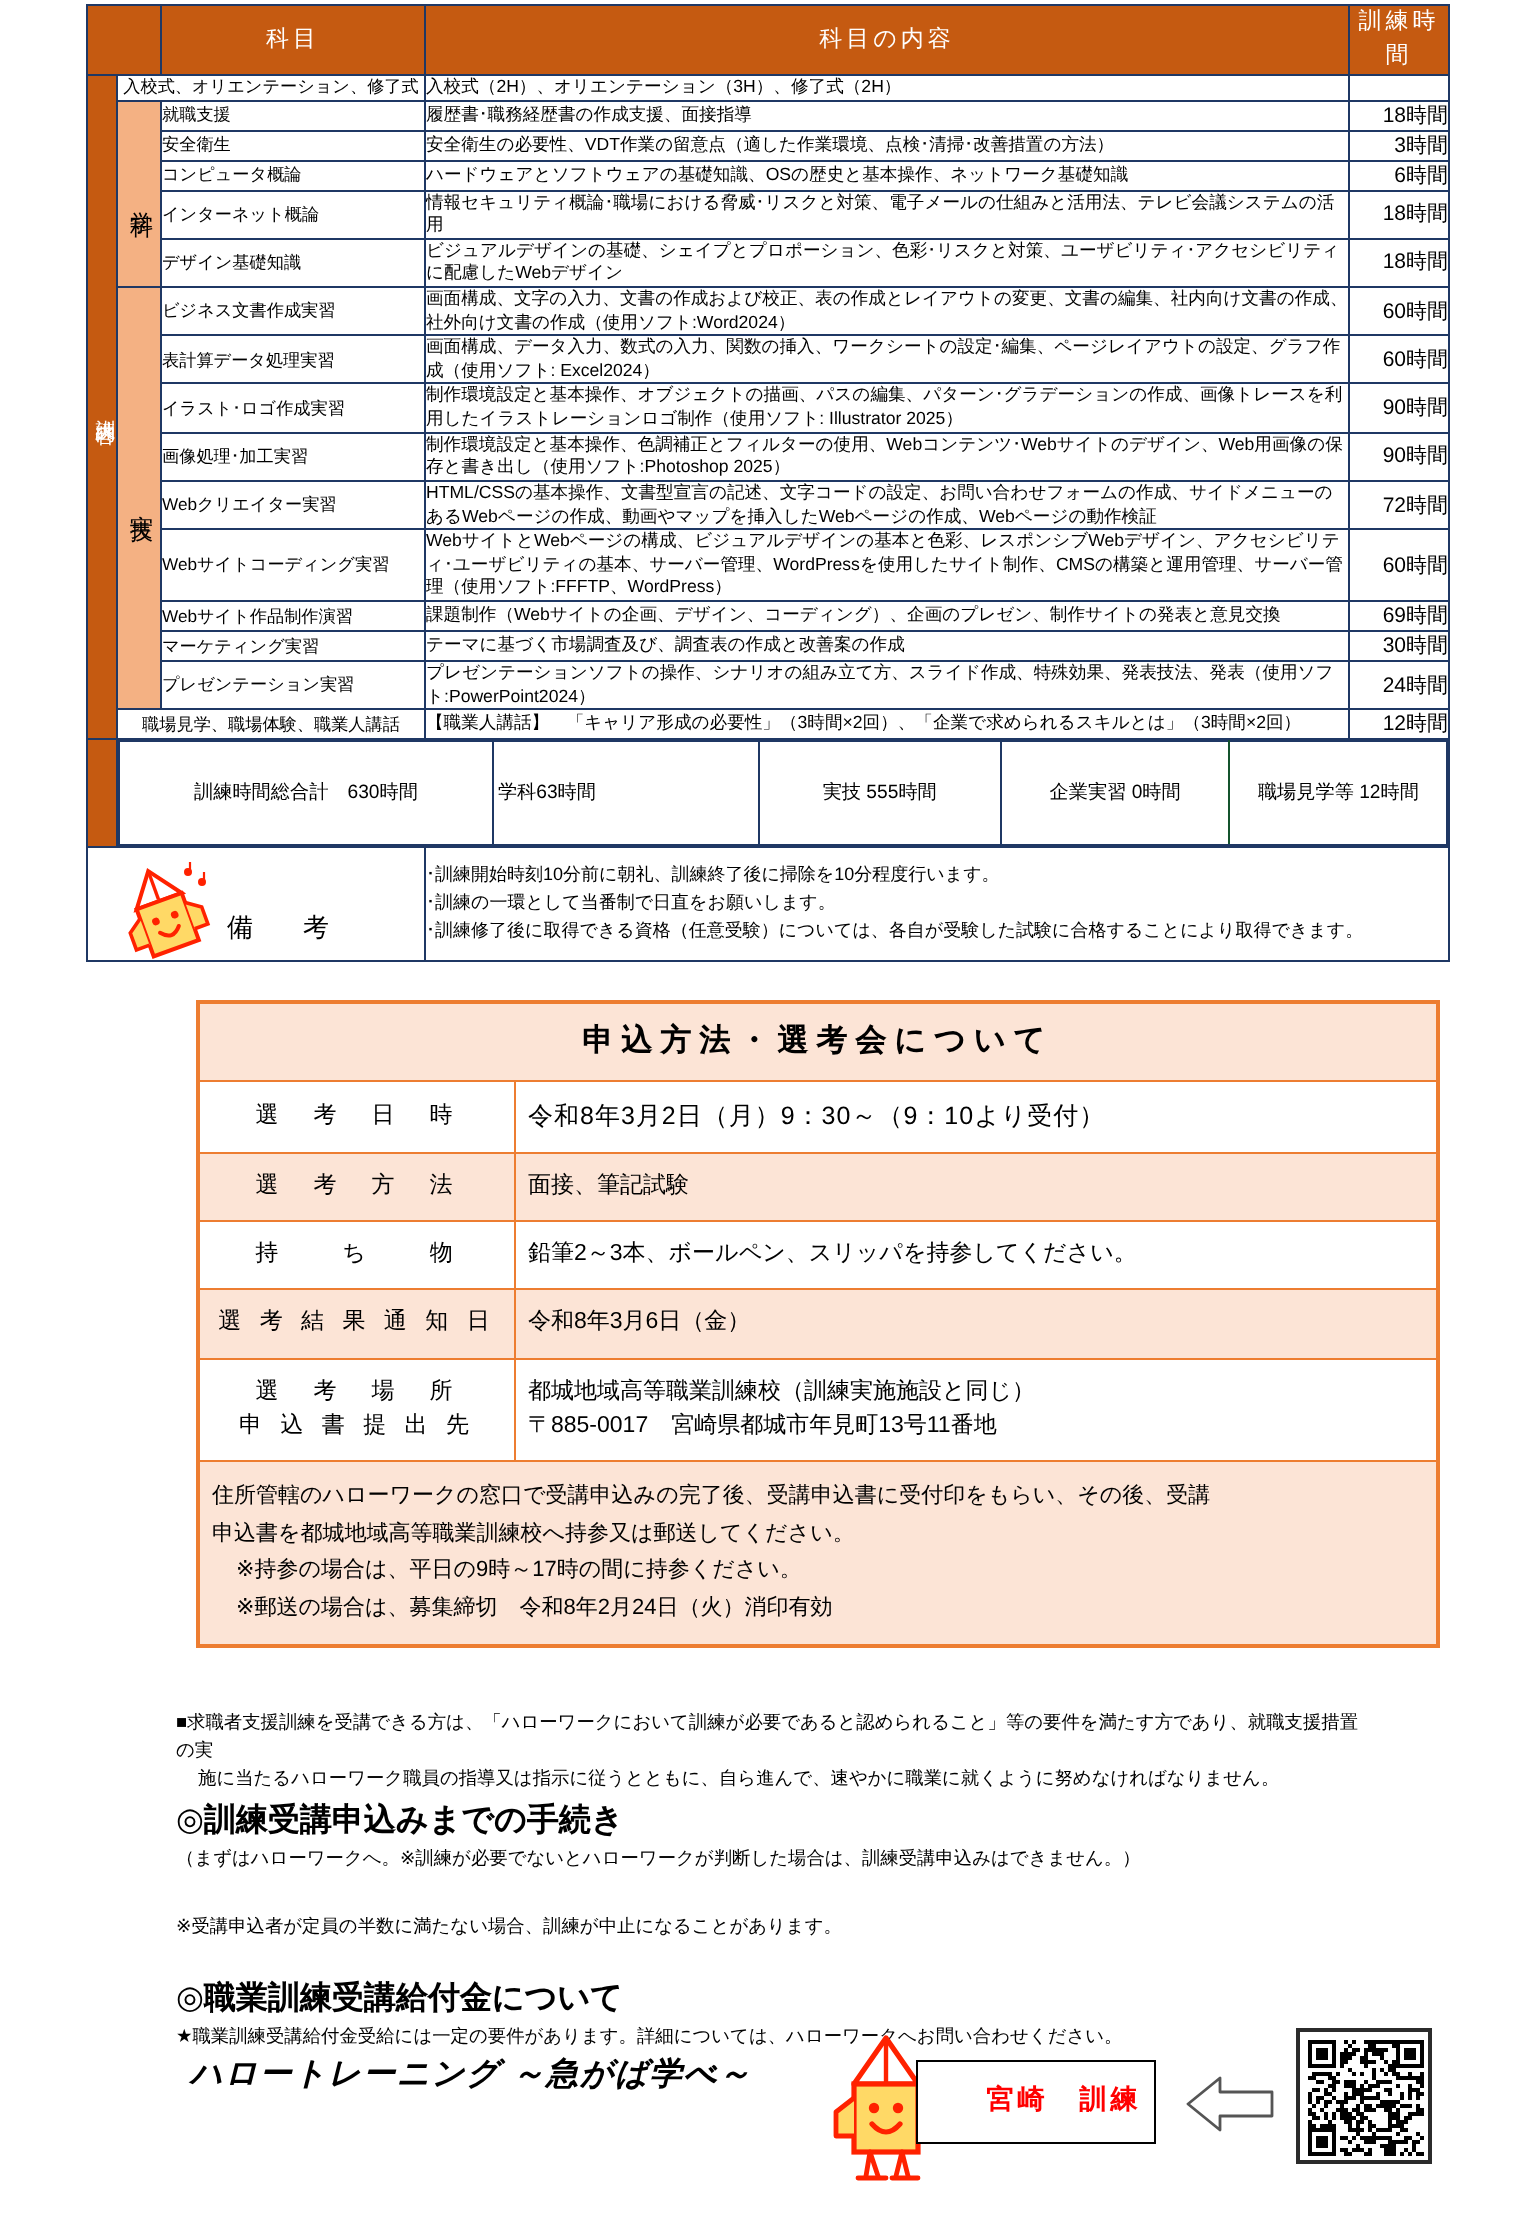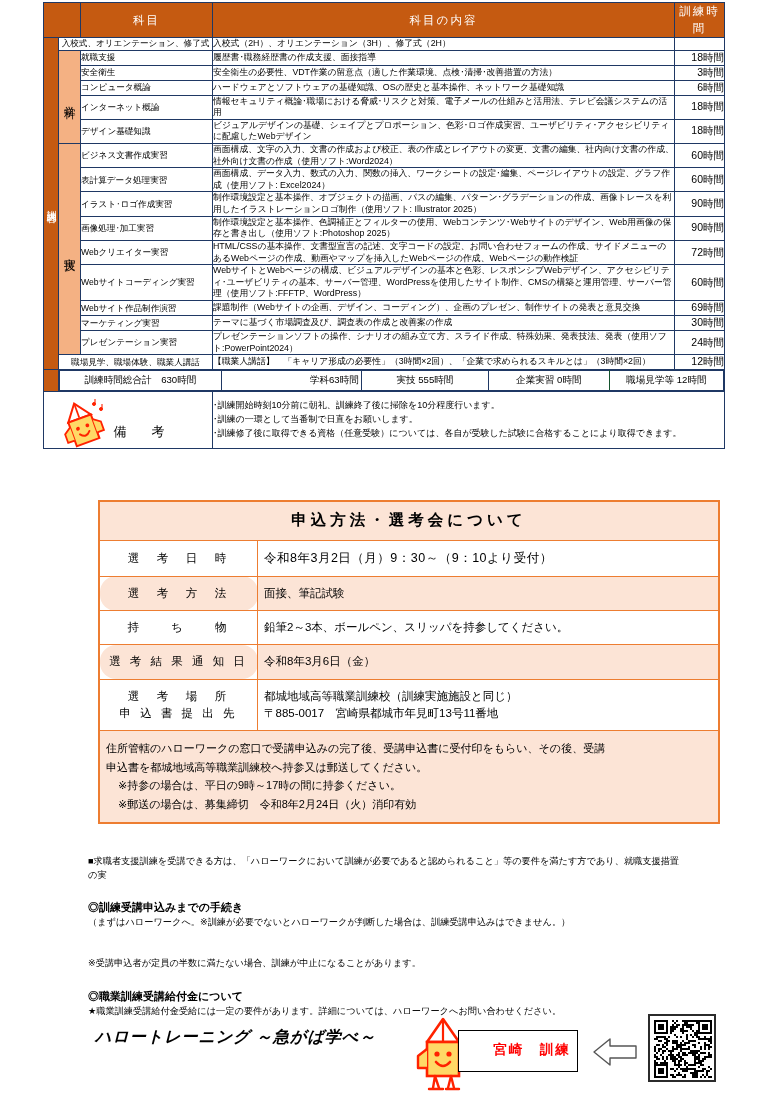--- a/index.html
+++ b/index.html
@@ -86,36 +86,36 @@
     padding:8px 0 9px;border-bottom:1px solid #ED7D31;
   }
   table.app{border-collapse:collapse;width:100%;table-layout:fixed;}
   table.app td{
     border-bottom:1px solid #ED7D31;padding:8px 6px;vertical-align:middle;
   }
   table.app tr:last-child td{border-bottom:none;}
   .app-k{
     width:145px;text-align:center;font-size:11.5px;
     letter-spacing:3px;border-right:1px solid #ED7D31;
-    line-height:1.5;white-space:nowrap;border-radius:16px;
+    line-height:1.5;white-space:nowrap;
   }
   .app-v{font-size:11.5px;line-height:1.5;padding-left:12px;}
   .app-v.bold{font-weight:normal;font-size:12.5px;letter-spacing:0.5px;}
   .row-peach td{background:#FCE4D6;}
   .app-note{
     background:#FCE4D6;font-size:11px;line-height:1.7;
     padding:10px 12px 12px 14px;
   }
   .app-note .ind{padding-left:12px;}
 
   
   .fn{position:absolute;font-size:9.2px;line-height:1.5;}
   .fn1{left:88px;top:855px;width:600px;}
   .fn1 .l2{padding-left:11px;}
-  .h-head{font-size:11px;font-weight:bold;font-family:Liberation Serif, serif;}
+  .h-head{font-size:16px;font-weight:bold;}
   .fn2{left:88px;top:899px;width:620px;}
   .fn3{left:88px;top:957px;width:620px;}
   .fn4{left:88px;top:988px;width:620px;}
   .fn4 .sub{font-size:9.2px;font-weight:normal;}
 
   
   .flow{position:absolute;left:100px;top:923px;width:590px;height:30px;}
   .fbox{
     position:absolute;top:0;height:28px;line-height:28px;
     border:1.6px solid #2E5496;background:#fff;
@@ -186,21 +186,21 @@
             <td class="cont dt">ハードウェアとソフトウェアの基礎知識、OSの歴史と基本操作、ネットワーク基礎知識</td>
             <td class="hrs dt">6時間</td>
           </tr>
           <tr>
             <td class="subj dt">インターネット概論</td>
             <td class="cont dt">情報セキュリティ概論･職場における脅威･リスクと対策、電子メールの仕組みと活用法、テレビ会議システムの活用</td>
             <td class="hrs dt">18時間</td>
           </tr>
           <tr>
             <td class="subj dt">デザイン基礎知識</td>
-            <td class="cont dt">ビジュアルデザインの基礎、シェイプとプロポーション、色彩･ロゴ作成実習、ユーザビリティ･アクセシビリティに配慮したWebデザイン</td>
+            <td class="cont dt">ビジュアルデザインの基礎、シェイプとプロポーション、色彩･リスクと対策、ユーザビリティ･アクセシビリティに配慮したWebデザイン</td>
             <td class="hrs dt">18時間</td>
           </tr>
           <tr>
             <td class="grp" rowspan="9"><span>実技</span></td>
             <td class="subj">ビジネス文書作成実習</td>
             <td class="cont">画面構成、文字の入力、文書の作成および校正、表の作成とレイアウトの変更、文書の編集、社内向け文書の作成、社外向け文書の作成（使用ソフト:Word2024）</td>
             <td class="hrs">60時間</td>
           </tr>
           <tr>
             <td class="subj dt">表計算データ処理実習</td>
@@ -246,22 +246,22 @@
             <td class="subj-c" colspan="2">職場見学、職場体験、職業人講話</td>
             <td class="cont">【職業人講話】　「キャリア形成の必要性」（3時間×2回）、「企業で求められるスキルとは」（3時間×2回）</td>
             <td class="hrs">12時間</td>
           </tr>
           <tr class="tot">
             <td class="spine"></td>
             <td colspan="4" style="padding:0">
               <table style="border-collapse:collapse;width:100%;table-layout:fixed">
                 <tbody>
                   <tr>
-                    <td style="border-right:1px solid #1F3864;text-align:center;font-size:9.6px;padding:3px 0;width:25%">訓練時間総合計　630時間</td>
-                    <td style="border-right:1px solid #1F3864;text-align:right;font-size:9.6px;padding:3px 2px;width:21%">学科63時間</td>
+                    <td style="border-right:1px solid #1F3864;text-align:center;font-size:9.6px;padding:3px 18px;width:25%">訓練時間総合計　630時間</td>
+                    <td style="border-right:1px solid #1F3864;text-align:left;font-size:9.6px;padding:19px 2px;width:21%">学科63時間</td>
                     <td style="border-right:1px solid #1F3864;text-align:center;font-size:9.6px;padding:3px 2px;width:19%">実技 555時間</td>
                     <td style="border-right:1px solid #14532d;text-align:center;font-size:9.6px;padding:3px 2px;width:18%">企業実習 0時間</td>
                     <td style="text-align:center;font-size:9.6px;padding:3px 2px;width:17%">職場見学等 12時間</td>
                   </tr>
                 </tbody>
               </table>
             </td>
           </tr>
           <tr>
             <td class="remark-label" colspan="3"><svg class="mascot-sm" viewBox="0 0 46 56">
@@ -329,20 +329,21 @@
               <div class="ind">※持参の場合は、平日の9時～17時の間に持参ください。</div>
               <div class="ind">※郵送の場合は、募集締切　令和8年2月24日（火）消印有効</div>
             </td>
           </tr>
         </tbody>
     </table>
   </div>
 
   <div class="fn fn1">
     <div>■求職者支援訓練を受講できる方は、「ハローワークにおいて訓練が必要であると認められること」等の要件を満たす方であり、就職支援措置の実</div>
+    <div class="l2">施に当たるハローワーク職員の指導又は指示に従うとともに、自ら進んで、速やかに職業に就くように努めなければなりません。</div>
   </div>
 
   <div class="fn fn2">
     <div class="h-head">◎訓練受講申込みまでの手続き</div>
     <div>（まずはハローワークへ。※訓練が必要でないとハローワークが判断した場合は、訓練受講申込みはできません。）</div>
   </div>
 
 
   <div class="fn fn3">※受講申込者が定員の半数に満たない場合、訓練が中止になることがあります。</div>
 

